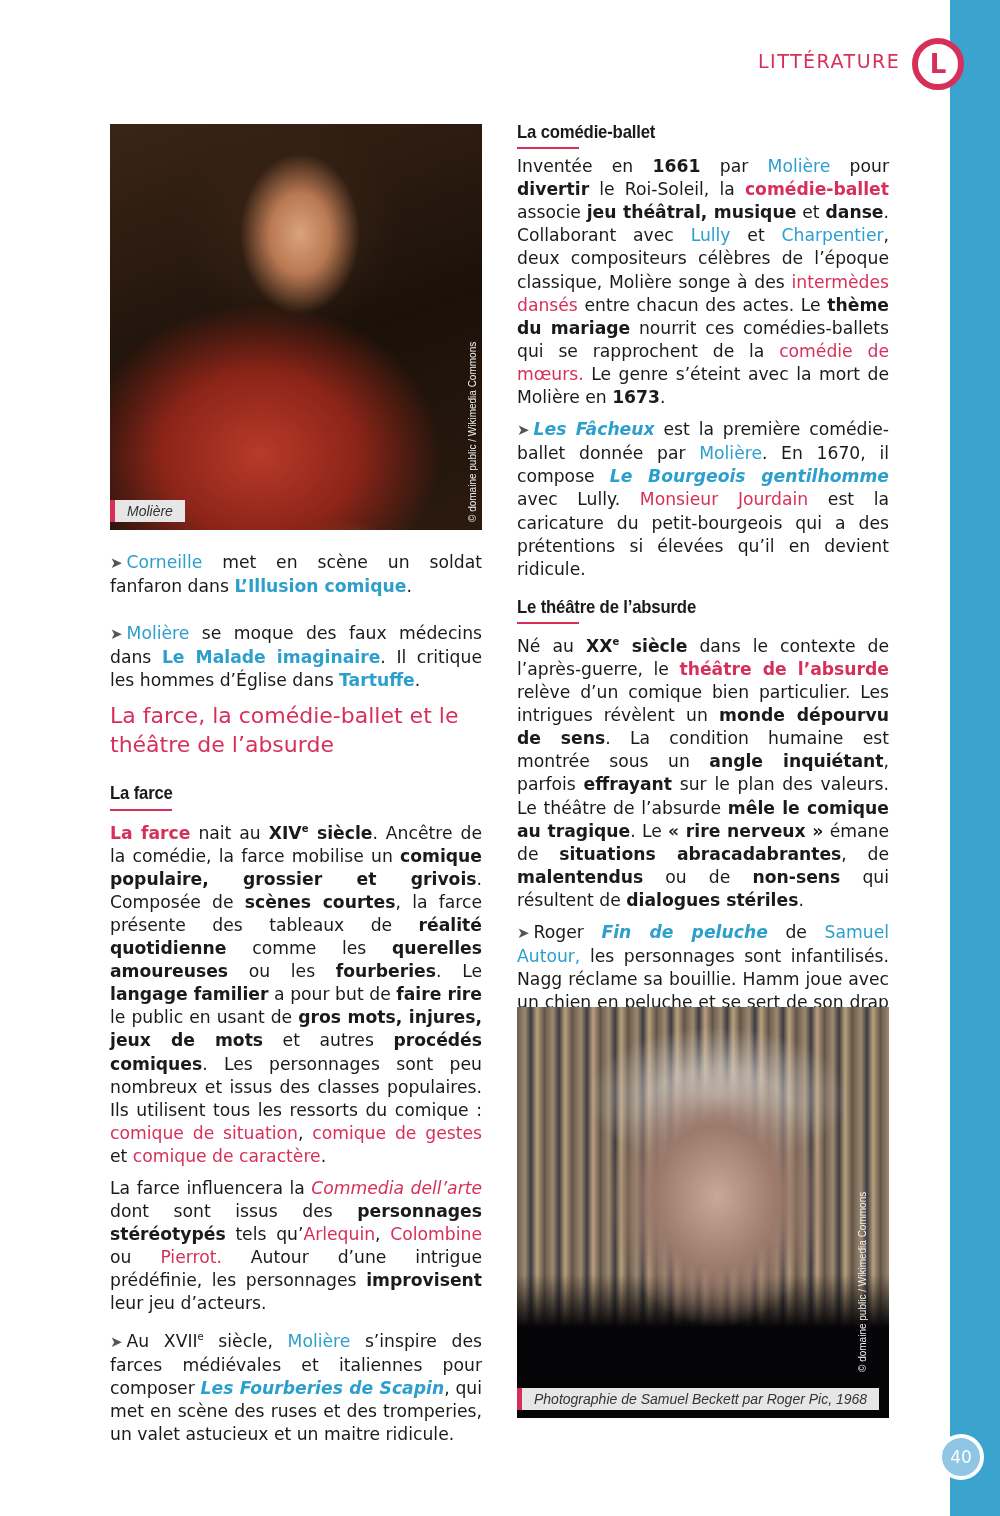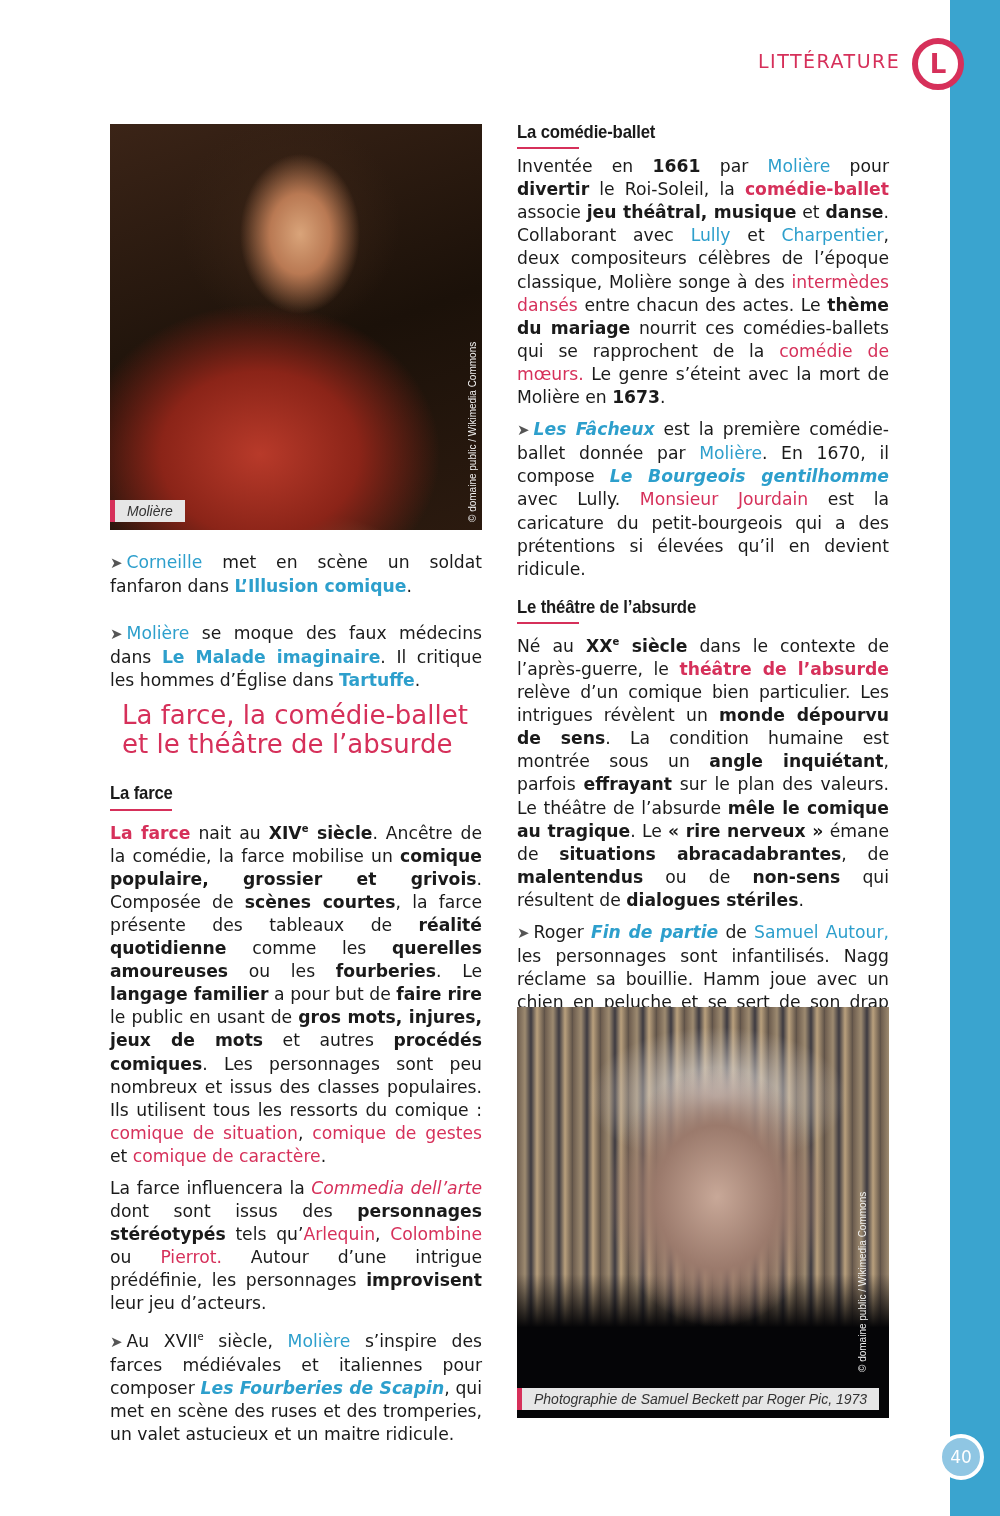--- a/index.html
+++ b/index.html
@@ -31,21 +31,21 @@
   b { font-weight: bold; }
   .blue { color: #2d9fcc; }
   .arrow { color: #555; font-size: 15px; margin-right: 4px; }
 
   .h3 {
     font-family: "Liberation Sans", sans-serif; font-weight: bold; font-size: 19px;
     transform: scaleX(0.88); transform-origin: left; margin: 0 0 4px 0; letter-spacing: -0.2px;
   }
   .h3-underline { width: 62px; height: 2px; background: #d6305a; margin: 0 0 6px 0; }
   .h2 {
-    color: #d6305a; font-size: 26px; line-height: 29px; margin: 0 0 22px 12px; font-weight: normal;
+    color: #d6305a; font-size: 22px; line-height: 29px; margin: 0 0 22px 0; font-weight: normal;
   }
 
   .photo { position: absolute; overflow: hidden; }
   .photo-moliere {
     left: 110px; top: 124px; width: 372px; height: 406px;
     background:
       radial-gradient(ellipse 60px 80px at 190px 110px, #d9a47a 0%, #b97953 50%, rgba(0,0,0,0) 100%),
       radial-gradient(ellipse 110px 110px at 180px 100px, #3a2416 0%, rgba(0,0,0,0) 100%),
       radial-gradient(ellipse 180px 150px at 150px 330px, #b83a2a 0%, #8b2418 55%, rgba(0,0,0,0) 100%),
       radial-gradient(ellipse 120px 80px at 200px 470px, #d9b884 0%, rgba(0,0,0,0) 100%),
@@ -103,19 +103,19 @@
 
 <div class="col col-right" style="top:120px;">
   <div class="h3">La comédie-ballet</div>
   <div class="h3-underline"></div>
   <p><span style="">Inventée en </span><span style="font-weight:bold">1661</span><span style=""> par </span><span style="color:#2d9fcc">Molière</span><span style=""> pour </span><span style="font-weight:bold">divertir</span><span style=""> le Roi-Soleil, la </span><span style="color:#d6305a;font-weight:bold">comédie-ballet</span><span style=""> associe </span><span style="font-weight:bold">jeu théâtral, musique</span><span style=""> et </span><span style="font-weight:bold">danse</span><span style="">. Collaborant avec </span><span style="color:#2d9fcc">Lully</span><span style=""> et </span><span style="color:#2d9fcc">Charpentier</span><span style="">, deux compositeurs célèbres de l’époque classique, Molière songe à des </span><span style="color:#d6305a">intermèdes dansés</span><span style=""> entre chacun des actes. Le </span><span style="font-weight:bold">thème du mariage</span><span style=""> nourrit ces comédies-ballets qui se rapprochent de la </span><span style="color:#d6305a">comédie de mœurs.</span><span style=""> Le genre s’éteint avec la mort de Molière en </span><span style="font-weight:bold">1673</span><span style="">.</span></p>
   <p style="margin-bottom:14px;"><span class="arrow">➤</span><span><span style="color:#2d9fcc;font-weight:bold;font-style:italic">Les Fâcheux</span><span style=""> est la première comédie-ballet donnée par </span><span style="color:#2d9fcc">Molière</span><span style="">. En 1670, il compose </span><span style="color:#2d9fcc;font-weight:bold;font-style:italic">Le Bourgeois gentilhomme</span><span style=""> avec Lully. </span><span style="color:#d6305a">Monsieur Jourdain</span><span style=""> est la caricature du petit-bourgeois qui a des prétentions si élevées qu’il en devient ridicule.</span></span></p>
 
   <div class="h3">Le théâtre de l’absurde</div>
   <div class="h3-underline"></div>
   <p><span style="">Né au </span><span style="font-weight:bold">XX</span><span style="font-size:10px;vertical-align:7px;font-weight:bold">e</span><span style="font-weight:bold"> siècle</span><span style=""> dans le contexte de l’après-guerre, le </span><span style="color:#d6305a;font-weight:bold">théâtre de l’absurde</span><span style=""> relève d’un comique bien particulier. Les intrigues révèlent un </span><span style="font-weight:bold">monde dépourvu de sens</span><span style="">. La condition humaine est montrée sous un </span><span style="font-weight:bold">angle inquiétant</span><span style="">, parfois </span><span style="font-weight:bold">effrayant</span><span style=""> sur le plan des valeurs. Le théâtre de l’absurde </span><span style="font-weight:bold">mêle le comique au tragique</span><span style="">. Le </span><span style="font-weight:bold">« rire nerveux »</span><span style=""> émane de </span><span style="font-weight:bold">situations abracadabrantes</span><span style="">, de </span><span style="font-weight:bold">malentendus</span><span style=""> ou de </span><span style="font-weight:bold">non-sens</span><span style=""> qui résultent de </span><span style="font-weight:bold">dialogues stériles</span><span style="">.</span></p>
-  <p><span class="arrow">➤</span><span><span style="">Roger </span><span style="color:#2d9fcc;font-weight:bold;font-style:italic">Fin de partie</span><span style=""> de </span><span style="color:#2d9fcc">Samuel Autour,</span><span style=""> les personnages sont infantilisés. Nagg réclame sa bouillie. Hamm joue avec un chien en peluche et se sert de son drap comme d’un doudou.</span></span></p>
+  <p><span class="arrow">➤</span><span><span style="">Roger </span><span style="color:#2d9fcc;font-weight:bold;font-style:italic">Fin de peluche</span><span style=""> de </span><span style="color:#2d9fcc">Samuel Autour,</span><span style=""> les personnages sont infantilisés. Nagg réclame sa bouillie. Hamm joue avec un chien en peluche et se sert de son drap comme d’un doudou.</span></span></p>
 </div>
 
 <div class="photo photo-beckett">
-  <div class="caption">Photographie de Samuel Beckett par Roger Pic, 1973</div>
+  <div class="caption">Photographie de Samuel Beckett par Roger Pic, 1968</div>
   <div class="credit" style="left:340px; top:365px;">© domaine public / Wikimedia Commons</div>
 </div>
 
 </body></html>

